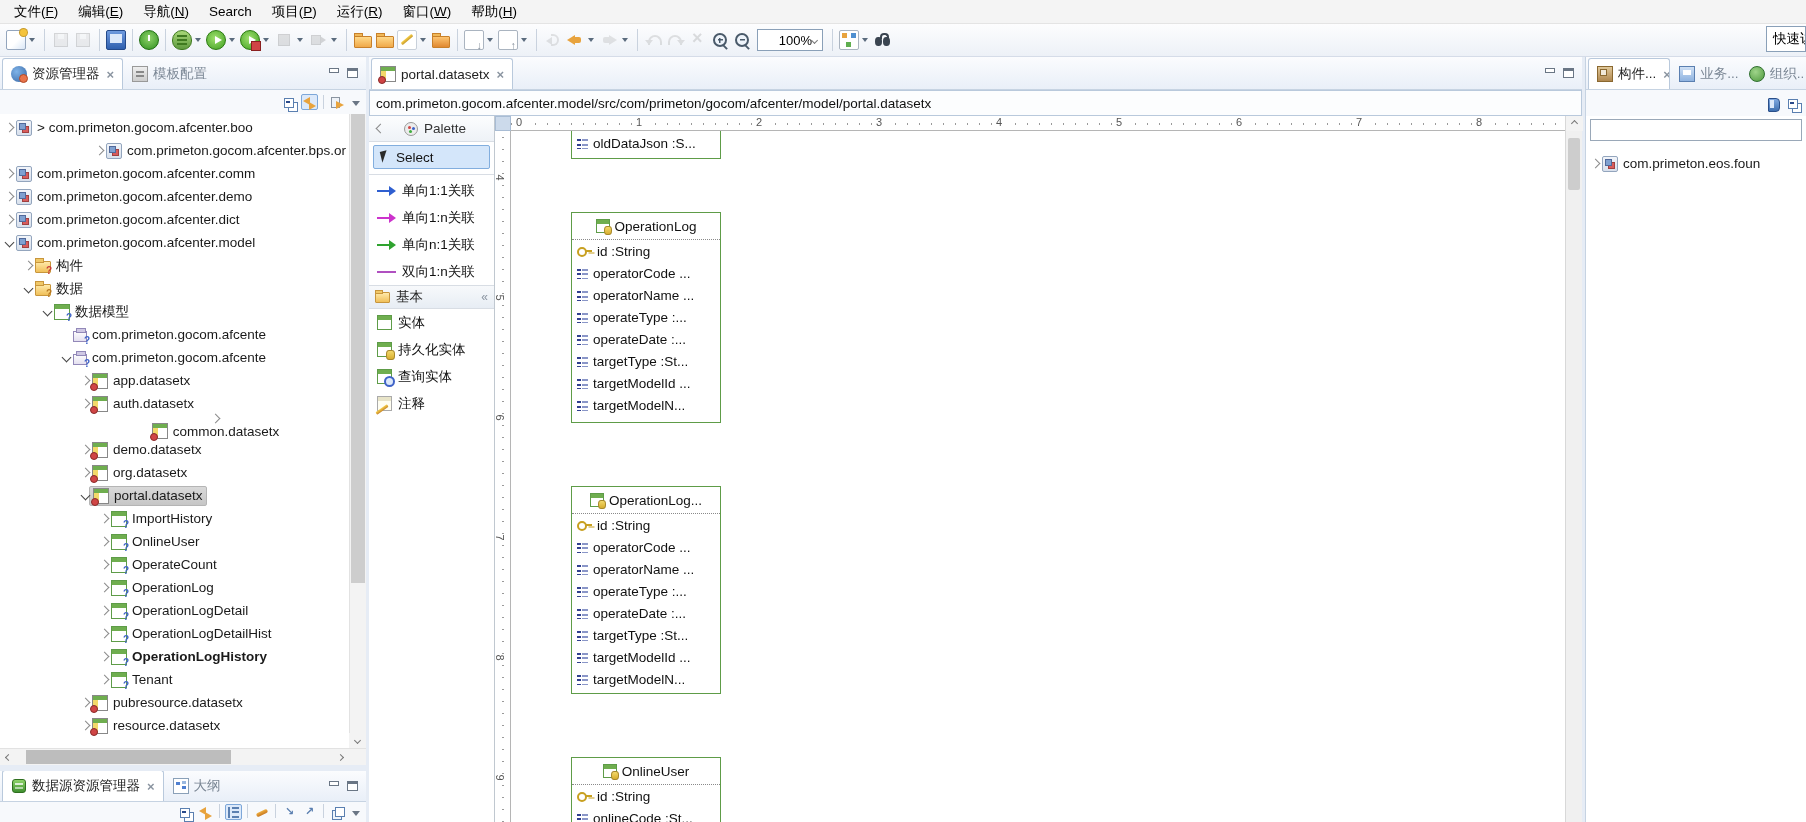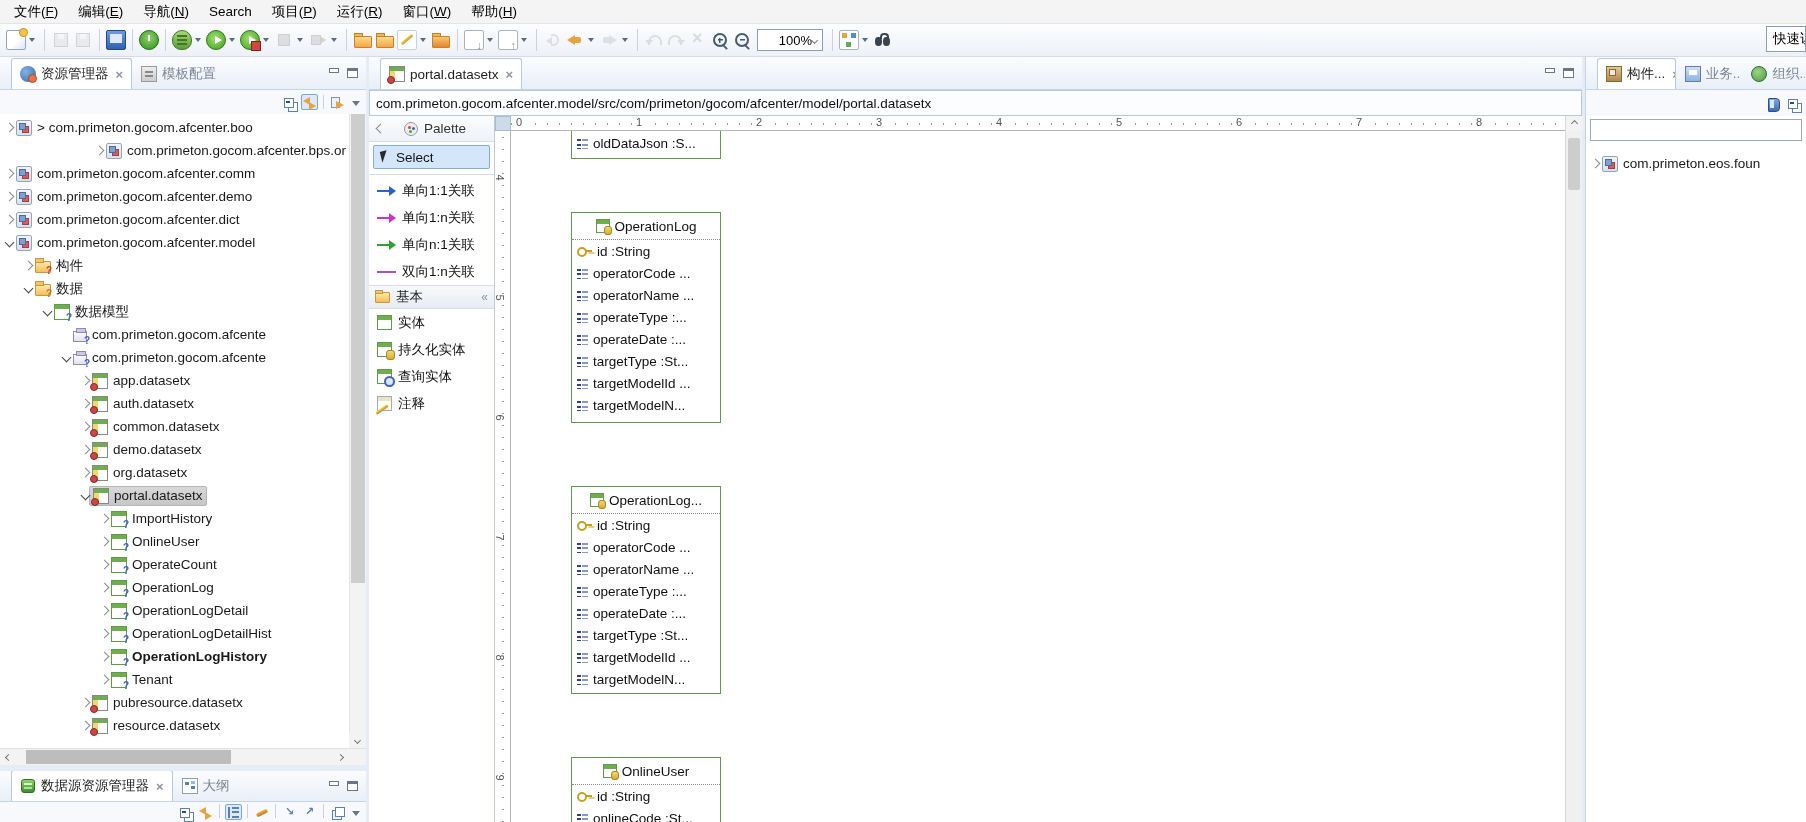--- a/index.html
+++ b/index.html
@@ -64,21 +64,21 @@
   .quick{position:absolute;top:26px;right:0;width:40px;height:26px;border:1px solid #8aa0b8;background:#fff;display:flex;align-items:center;padding-left:6px;font-size:13.5px;overflow:hidden;white-space:nowrap;z-index:5}
 
   
   .main{display:flex;height:765px}
   .vgap{width:3px;background:#e6ecf5;flex:none}
   .col-left{width:366px;flex:none;display:flex;flex-direction:column;min-width:0}
   .col-editor{width:1213px;flex:none;display:flex;flex-direction:column;background:#fff;min-width:0}
   .col-right{flex:1;display:flex;flex-direction:column;background:#fff;min-width:0;border-left:1px solid #c6d3e2}
 
   
-  .tabbar{display:flex;align-items:flex-end;background:linear-gradient(#fbfcfe,#e9eff8);border-bottom:1px solid #c6d3e2;height:33px;padding-left:11px;flex:none}
+  .tabbar{display:flex;align-items:flex-end;background:linear-gradient(#fbfcfe,#e9eff8);border-bottom:1px solid #c6d3e2;height:33px;padding-left:2px;flex:none}
   .tab{display:flex;align-items:center;gap:5px;height:31px;padding:0 8px;font-size:13.5px;color:#7a8694;border:1px solid transparent;border-bottom:0;border-radius:3px 3px 0 0;white-space:nowrap;overflow:hidden}
   .tab.active{background:#fff;border-color:#b9c9dc;color:#222}
   .close{font-size:13px;color:#8a94a0;margin-left:2px;font-weight:700;line-height:1}
   .mmbtns{margin-left:auto;display:flex;gap:8px;align-items:center;padding:0 8px;align-self:center;flex:none}
   .mm{width:11px;height:10px;position:relative;display:inline-block}
   .mm-min::after{content:"";position:absolute;left:1px;top:0;width:8px;height:3px;border:1px solid #6a7685;background:#fff}
   .mm-max::after{content:"";position:absolute;inset:0;border:1px solid #6a7685;border-top-width:3px;background:#fff}
   .viewtb{height:24px;display:flex;justify-content:flex-end;align-items:center;gap:3px;padding:0 4px;background:#f7f9fc;flex:none}
   .pti{width:17px;height:16px;position:relative;border-radius:2px;border:1px solid transparent;flex:none}
   .pti.pressed{background:#dce9fa;border-color:#7da7d9}
@@ -392,21 +392,21 @@
                   <span class="tlabel">app.datasetx</span>
                 </span>
               </div>
               <div class="trow" style="padding-left: 82px;">
                 <span class="xp c"></span>
                 <span class="twrap">
                   <span class="ti ti-datasetx"></span>
                   <span class="tlabel">auth.datasetx</span>
                 </span>
               </div>
-              <div class="trow" style="padding-left: 82px;">
+              <div class="trow" style="padding-left: 82px; flex-direction: column;">
                 <span class="xp c"></span>
                 <span class="twrap">
                   <span class="ti ti-datasetx"></span>
                   <span class="tlabel">common.datasetx</span>
                 </span>
               </div>
               <div class="trow" style="padding-left: 82px;">
                 <span class="xp c"></span>
                 <span class="twrap">
                   <span class="ti ti-datasetx"></span>

